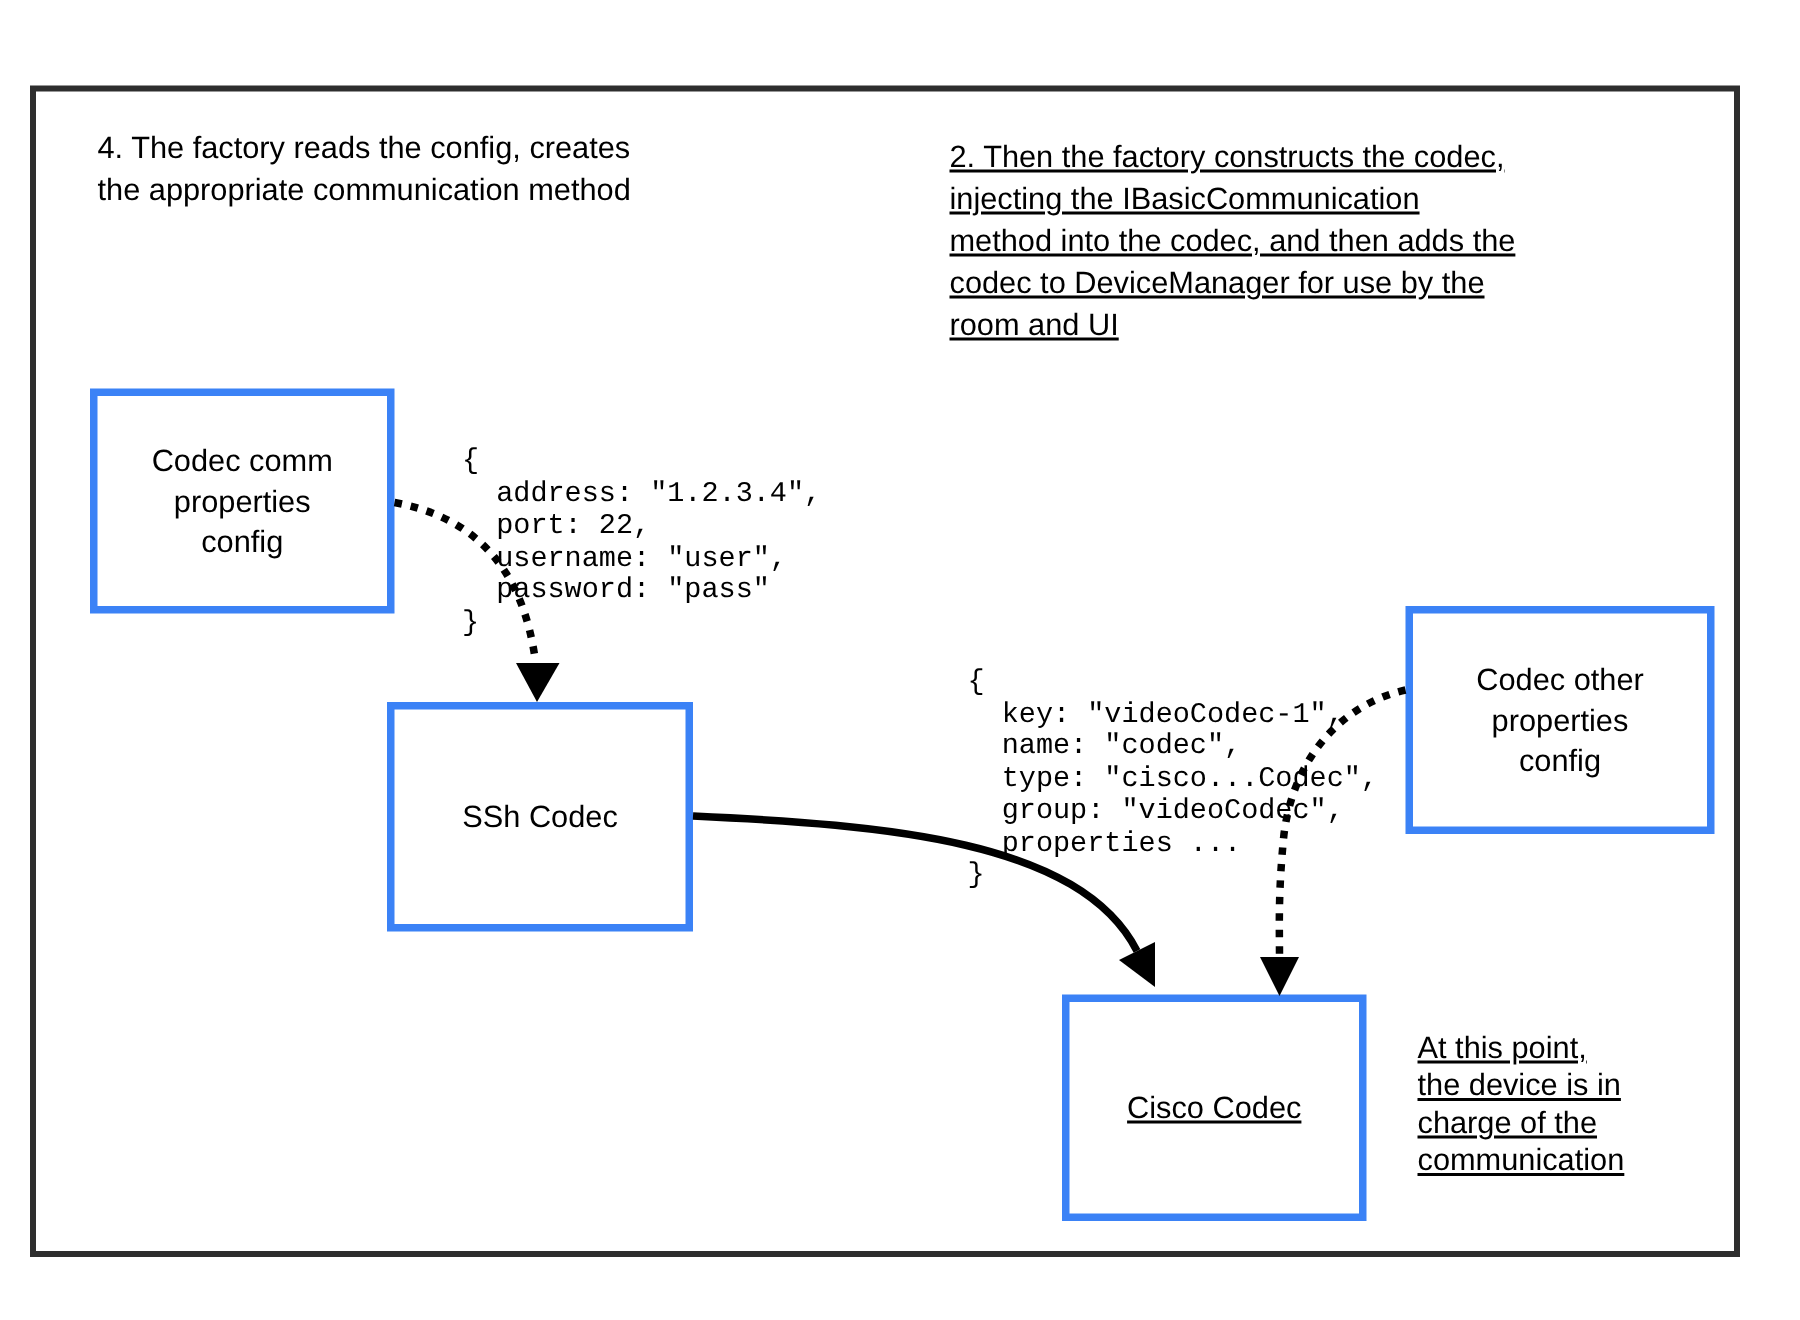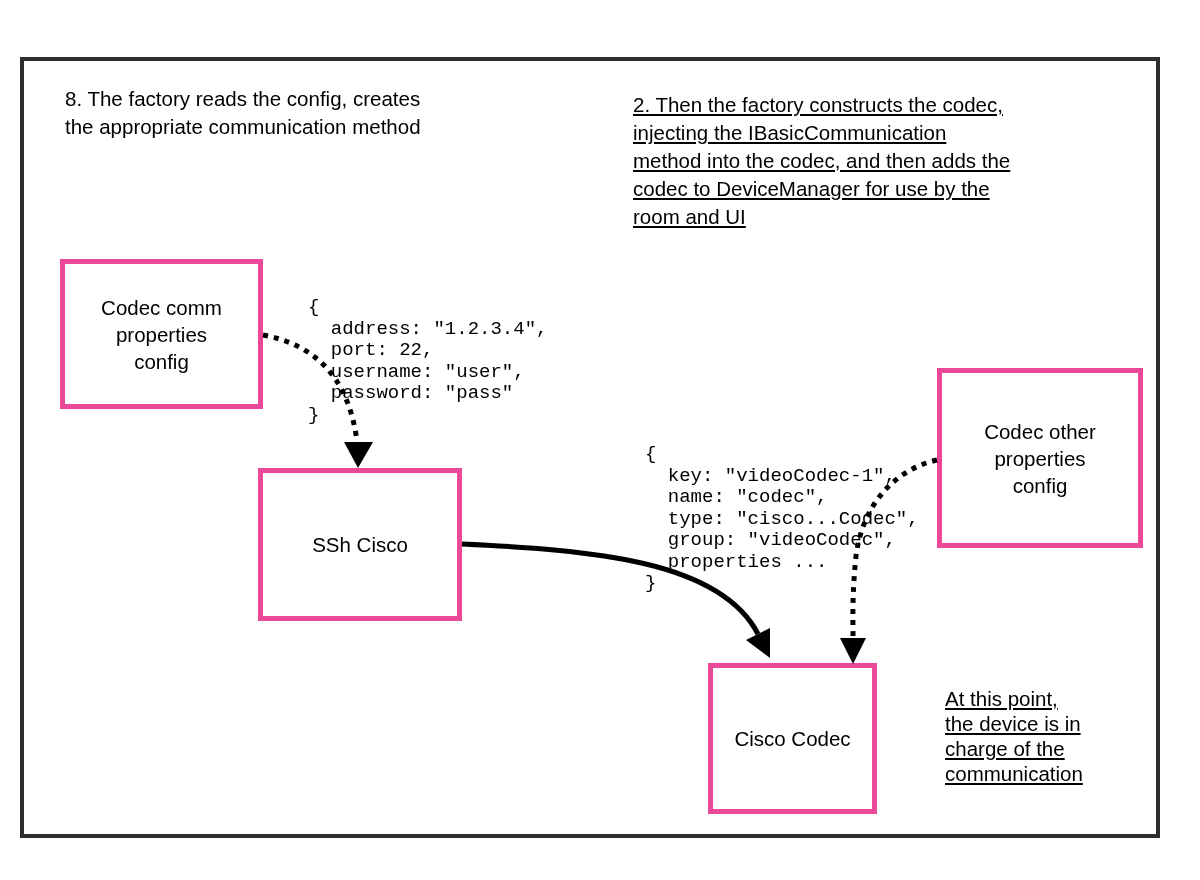--- a/index.html
+++ b/index.html
@@ -29,36 +29,36 @@
     position: absolute;
     font-size: 20.5px;
     line-height: 28px;
     white-space: pre-line;
   }
   #note-step1 { left: 65px;  top: 85px;  }
   #note-step2 { left: 633px; top: 91px; text-decoration: underline;  }
   #note-result { left: 945px; top: 686px; line-height: 25px; text-decoration: underline; }
   .dbox {
     position: absolute;
-    border: 5px solid #ec4899;
+    border: 5px solid #3b82f6;
     box-sizing: border-box;
     background: #ffffff;
     display: flex;
     align-items: center;
     justify-content: center;
     text-align: center;
     font-size: 20.5px;
     line-height: 27px;
     white-space: pre-line;
     z-index: 2;
   }
   #box-comm-config  { left: 60px;  top: 259px; width: 203px; height: 150px; }
   #box-ssh-client   { left: 258px; top: 468px; width: 204px; height: 153px; }
-  #box-other-config { left: 937px; top: 368px; width: 206px; height: 180px; }
-  #box-cisco-codec  { left: 708px; top: 663px; width: 169px; height: 151px; }
+  #box-other-config { left: 937px; top: 404px; width: 206px; height: 152px; }
+  #box-cisco-codec  { left: 708px; top: 663px; width: 203px; height: 151px; text-decoration: underline; }
   .code {
     position: absolute;
     margin: 0;
     font-family: "Liberation Mono", monospace;
     font-size: 19px;
     line-height: 21.5px;
     white-space: pre;
     z-index: 1;
   }
   #code-comm  { left: 308px; top: 297px; }
@@ -69,39 +69,39 @@
     top: 0;
     z-index: 3;
     pointer-events: none;
   }
 </style>
 </head>
 <body>
 
 <div class="frame"></div>
 
-<div class="note" id="note-step1">8. The factory reads the config, creates
+<div class="note" id="note-step1">4. The factory reads the config, creates
 the appropriate communication method</div>
 <div class="note" id="note-step2">2. Then the factory constructs the codec,
 injecting the IBasicCommunication
 method into the codec, and then adds the
 codec to DeviceManager for use by the
 room and UI</div>
 <div class="note" id="note-result">At this point,
 the device is in
 charge of the
 communication</div>
 
 <div class="dbox" id="box-comm-config">
   <span>Codec comm
 properties
 config</span>
 </div>
 <div class="dbox" id="box-ssh-client">
-  <span>SSh Cisco</span>
+  <span>SSh Codec</span>
 </div>
 <div class="dbox" id="box-other-config">
   <span>Codec other
 properties
 config</span>
 </div>
 <div class="dbox" id="box-cisco-codec">
   <span>Cisco Codec</span>
 </div>
 

